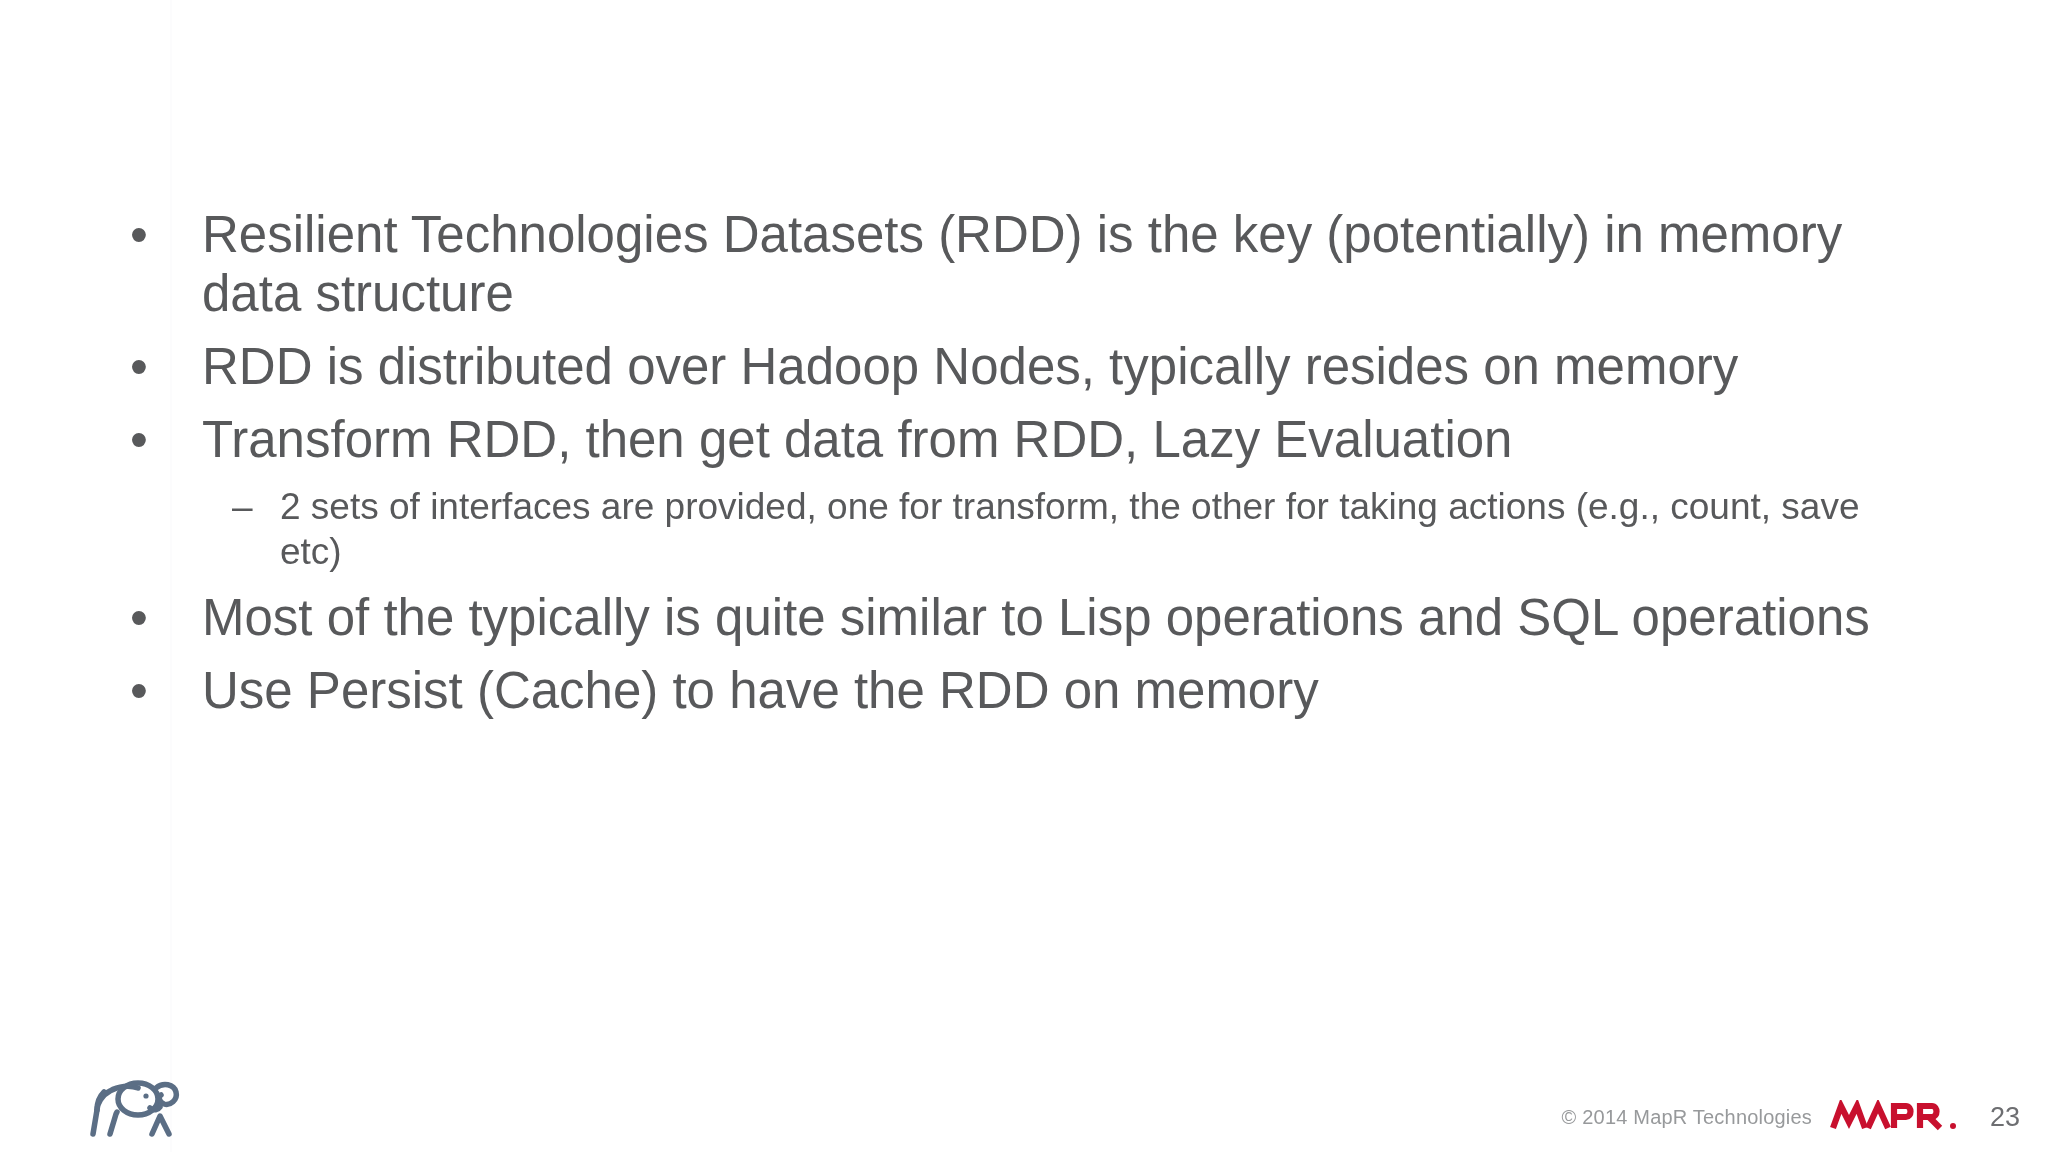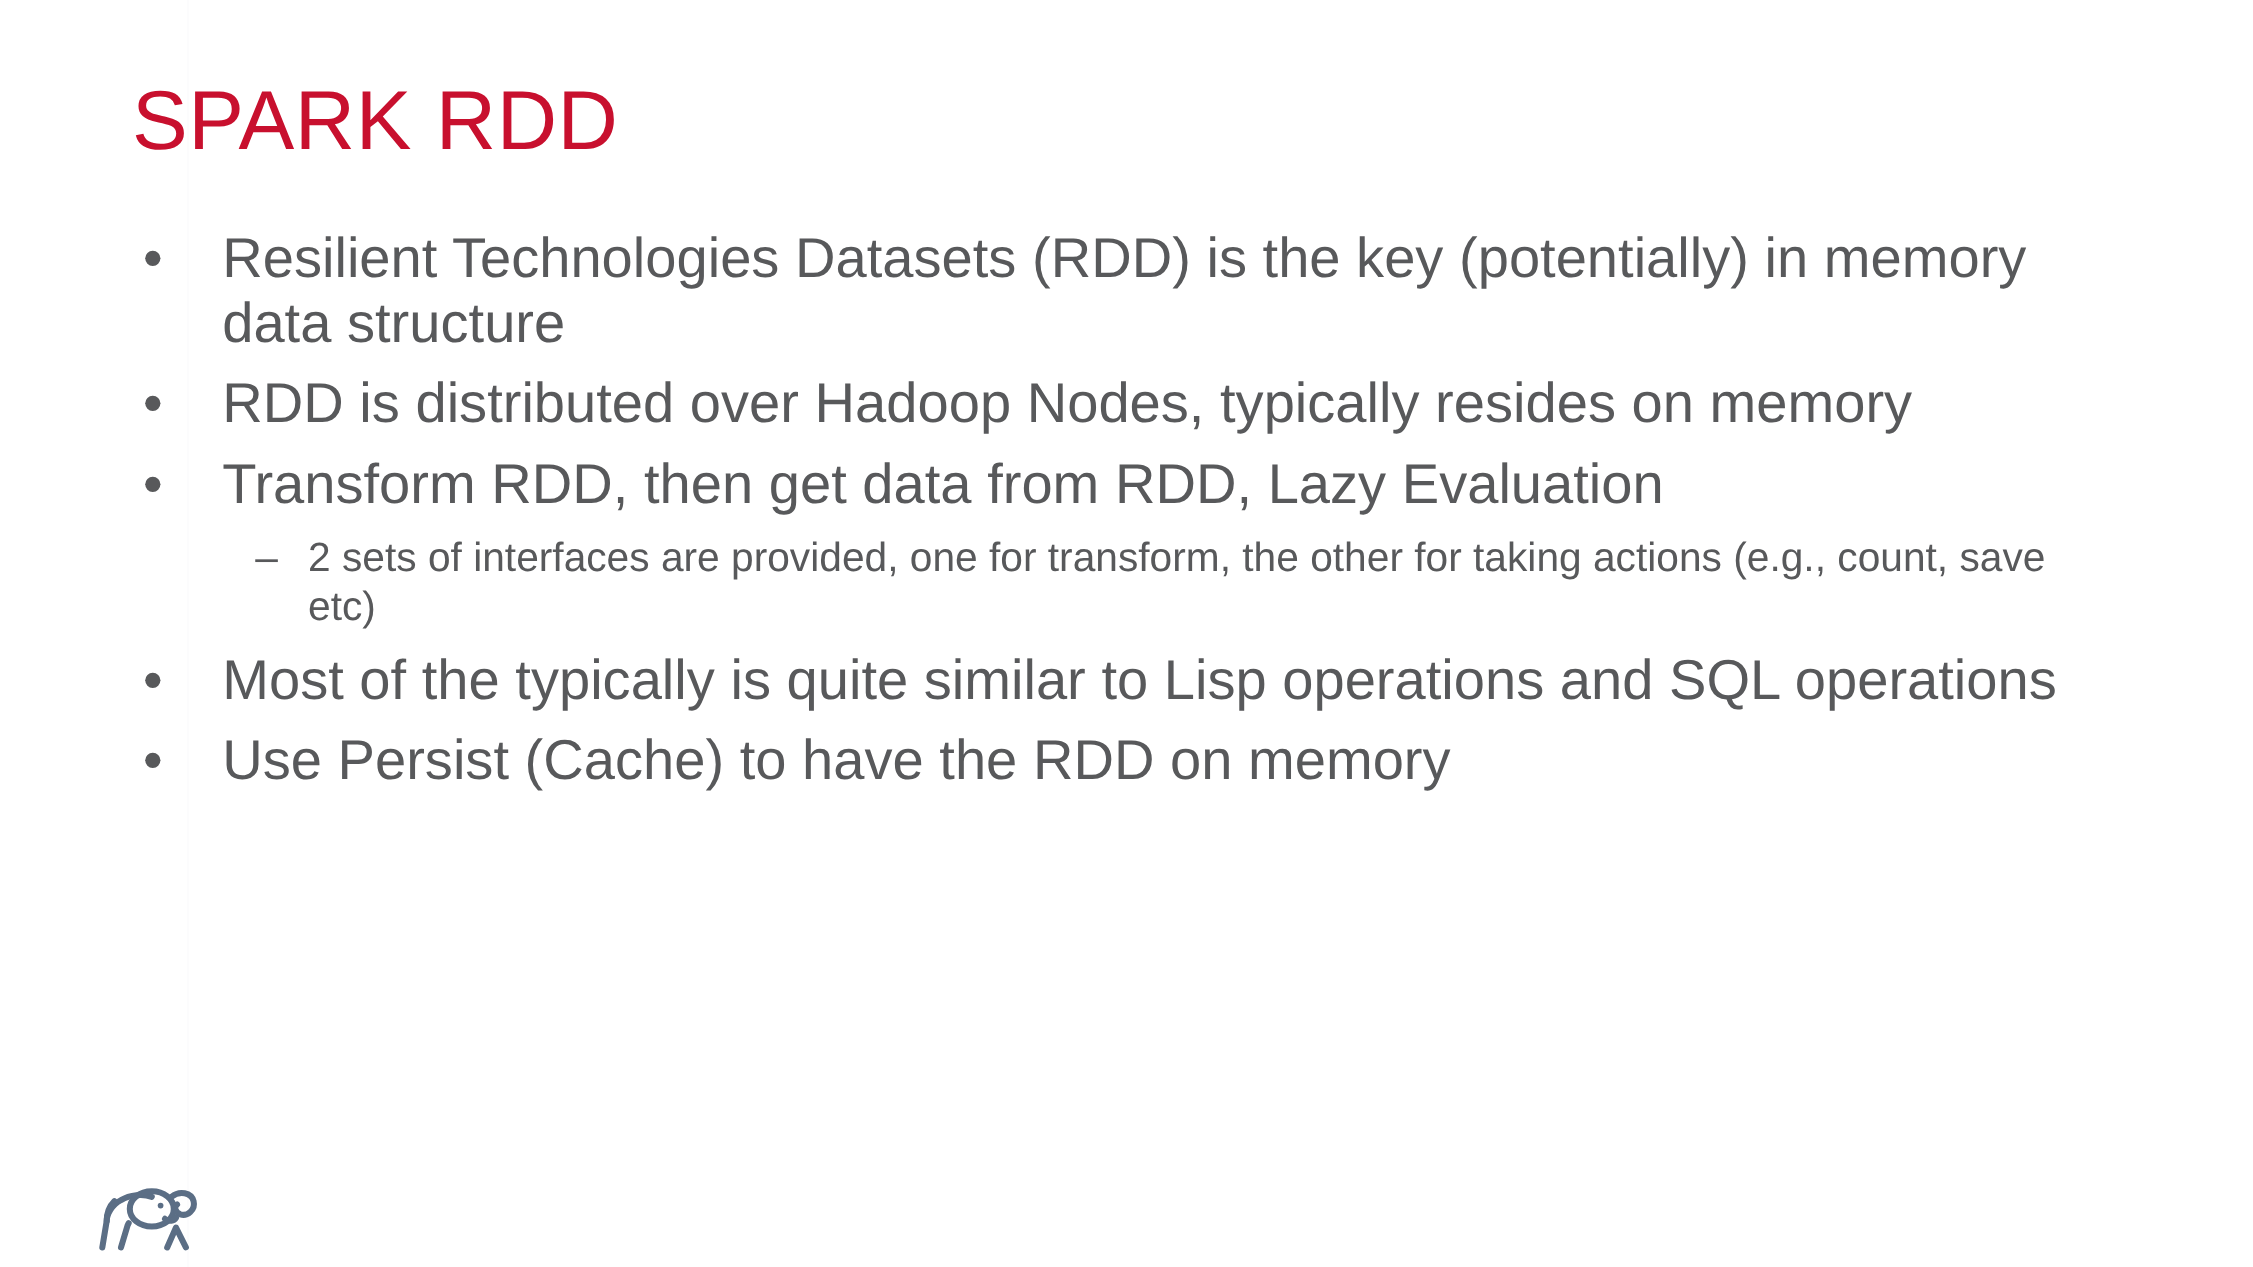--- a/index.html
+++ b/index.html
@@ -130,21 +130,20 @@
     padding-right: 4px;
   }
 </style>
 </head>
 <body>
 
 <div class="slide">
 
   <div class="content-rule"></div>
 
-  <div class="slide-title">SPARK RDD</div>
 
   <div class="body-area">
 
     <div class="bullet">
       <span class="marker">•</span>
       <span class="txt">Resilient Technologies Datasets (RDD) is the key (potentially) in memory data structure</span>
     </div>
 
     <div class="bullet">
       <span class="marker">•</span>
@@ -182,14 +181,36 @@
         <path d="M44 70 L 50 50 L 51 48"></path>
         <ellipse cx="72" cy="35" rx="20" ry="16"></ellipse>
         <path d="M86 70 L 94 52 L 103 70"></path>
         <path d="M90 24 C 97 18, 108 20, 110 28 C 112 36, 104 42, 98 40 C 93 38, 92 33, 95 31"></path>
         <path d="M84 44 C 88 47, 92 46, 94 43"></path>
       </g>
       <circle cx="80" cy="32" r="2.6" fill="#5B6E85"></circle>
     </svg>
   </div>
 
+  <div class="footer-right">
+    <span class="copyright">© 2014 MapR Technologies</span>
+
+    <span class="mapr-logo">
+      <svg viewBox="0 0 132 34" width="132" height="34" aria-hidden="true">
+        <g fill="none" stroke="#C8102E" stroke-width="6.2" stroke-linecap="butt" stroke-linejoin="miter">
+
+          <path d="M3 28 L 11 6 L 19 22 L 27 6 L 35 28"></path>
+
+          <path d="M38 28 L 48 6 L 58 28"></path>
+
+          <path d="M64 28 L 64 6 L 76 6 C 82 6, 82 17, 76 17 L 64 17"></path>
+
+          <path d="M90 28 L 90 6 L 102 6 C 108 6, 108 17, 102 17 L 90 17"></path>
+          <path d="M99 17 L 110 28"></path>
+        </g>
+        <circle cx="123" cy="26" r="3" fill="#C8102E"></circle>
+      </svg>
+    </span>
+
+    <span class="page-number">23</span>
+  </div>
 
 </div>
 
 </body></html>

